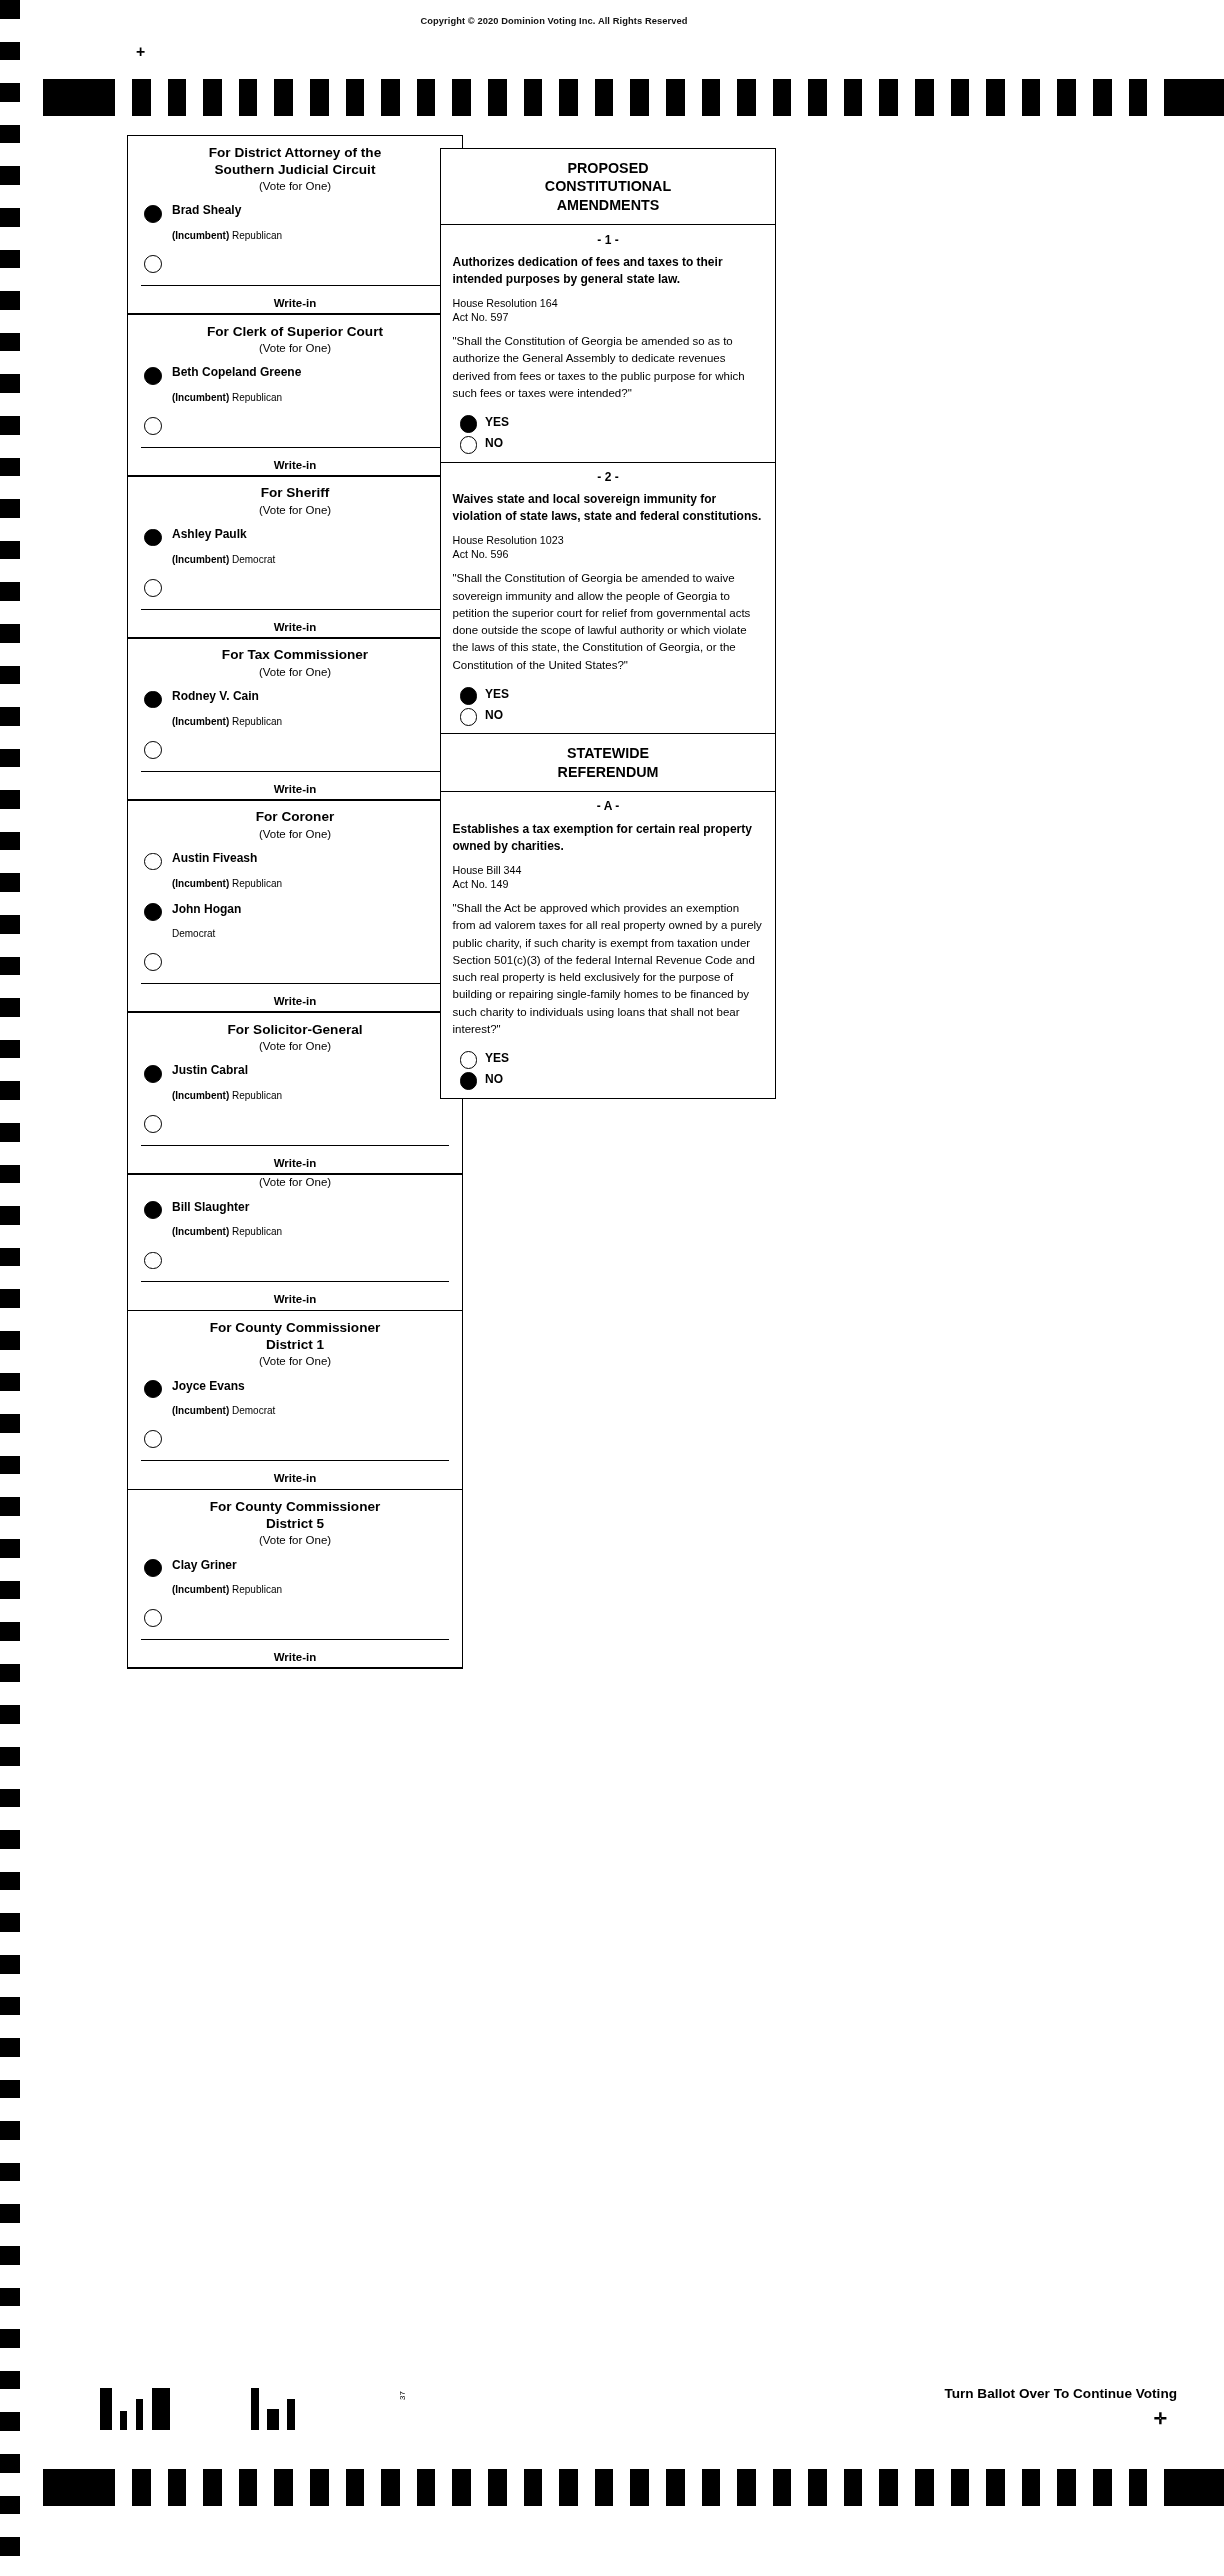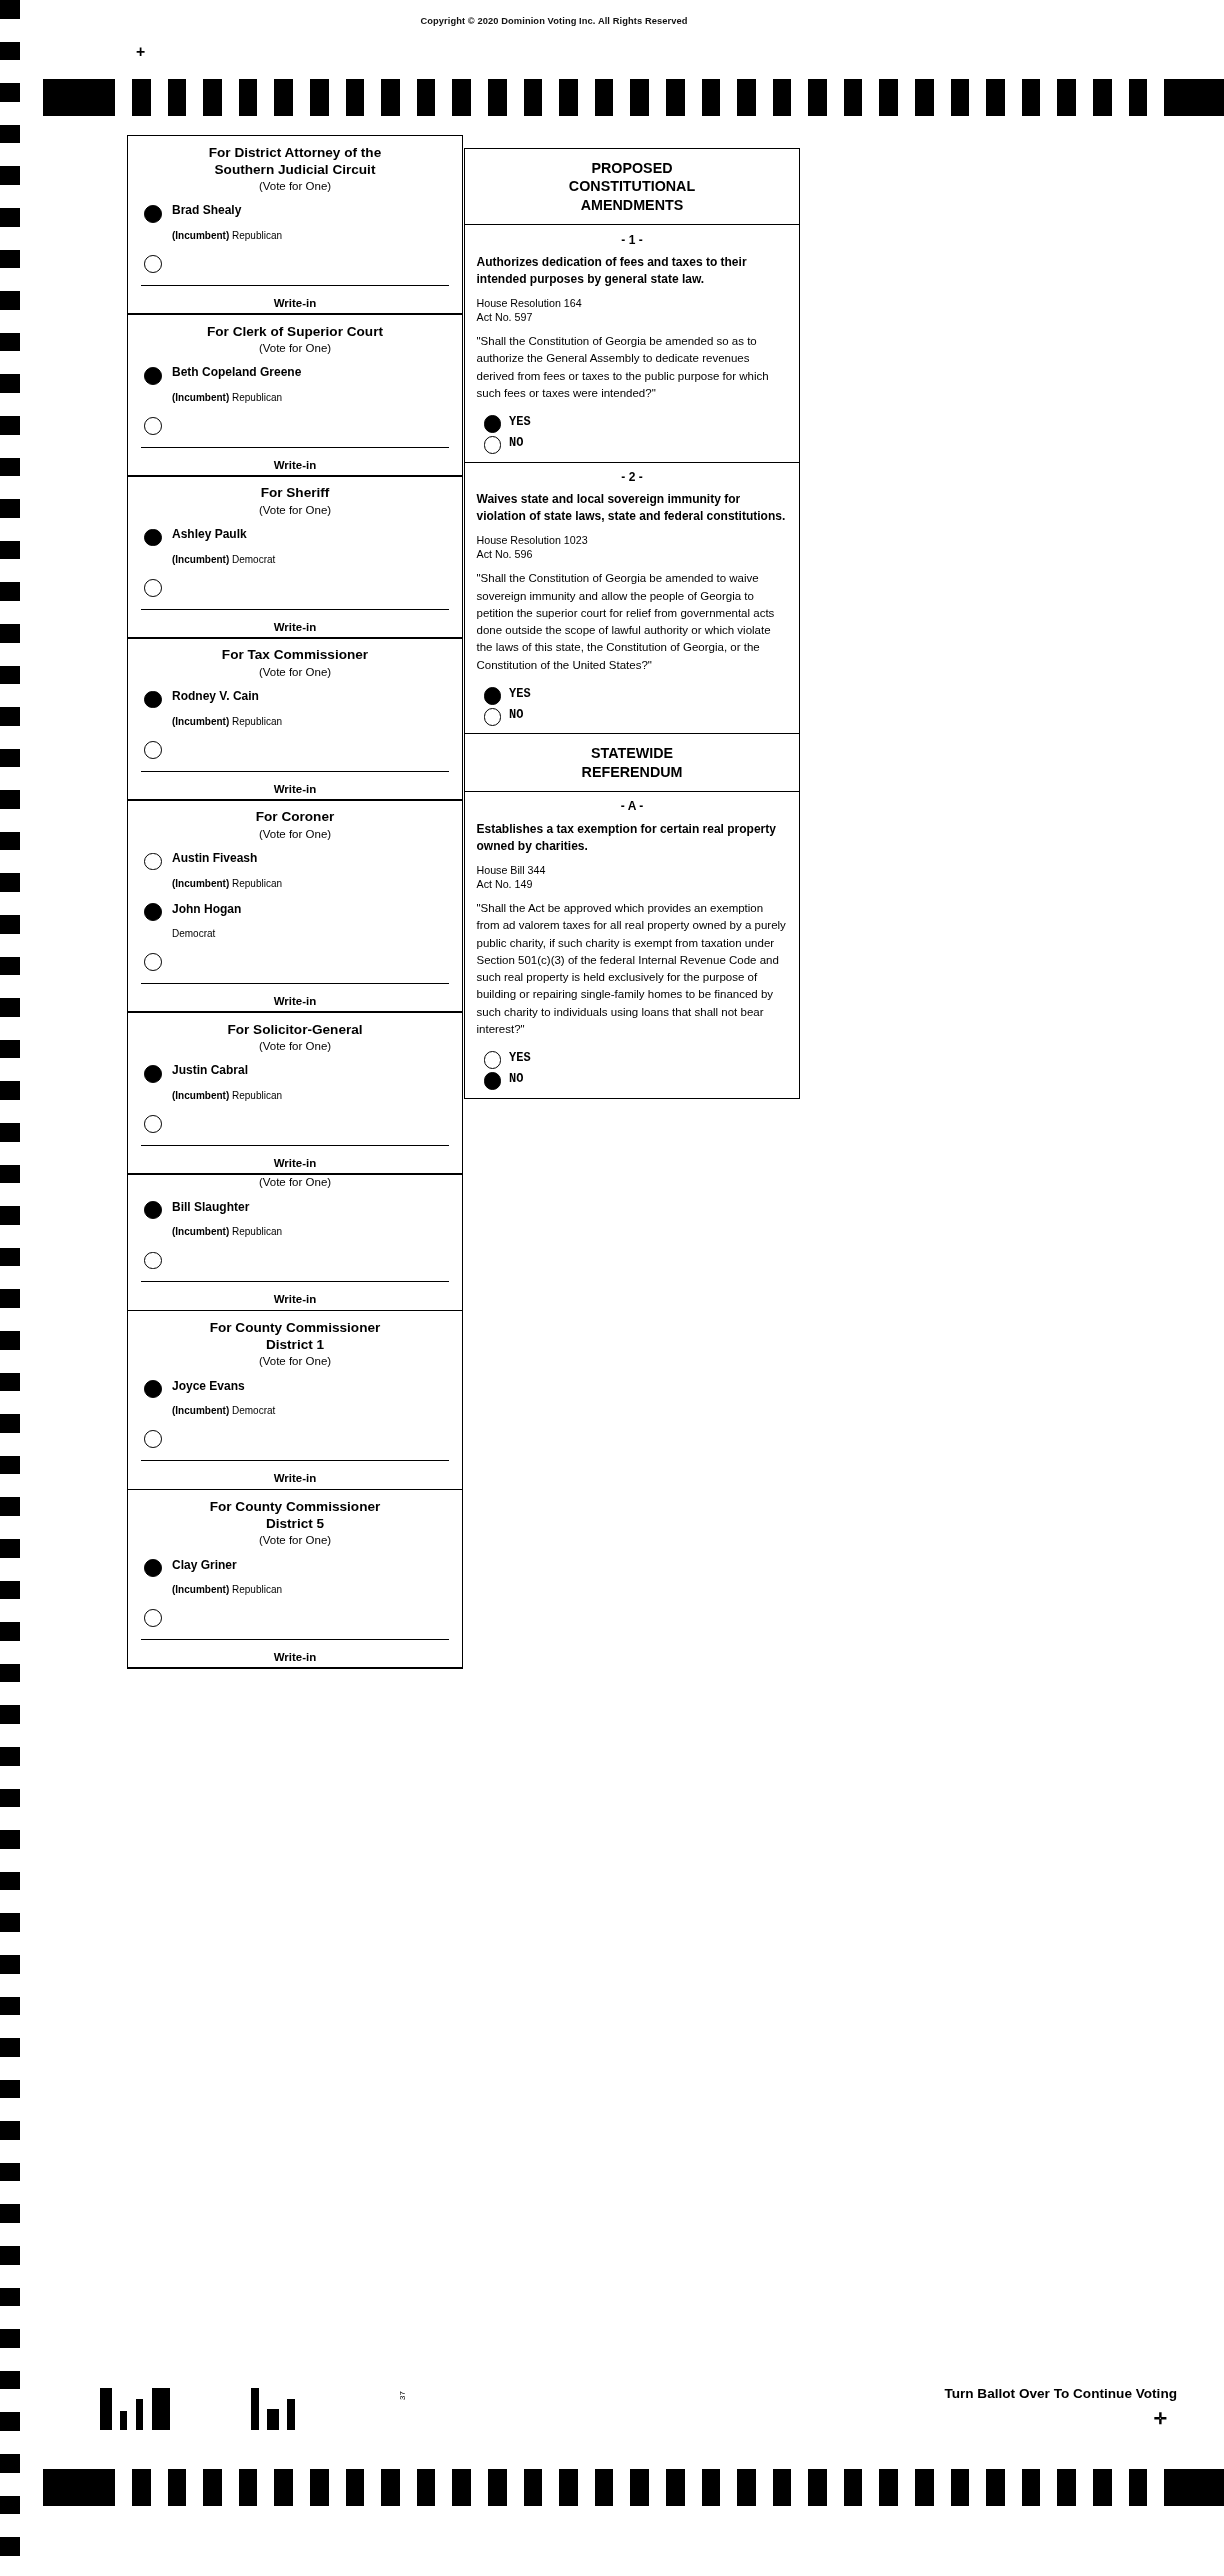--- a/index.html
+++ b/index.html
@@ -27,21 +27,21 @@
   .tm-right{left:1161px;top:150px;width:20px;}
   .tm-col .tm{width:20px;height:18.6px;margin-bottom:23px;}
 
   .blk-big{width:72px;height:37px;background:#000;}
   .blk-sm{width:18.6px;height:37px;background:#000;}
   .gap{width:17px;height:37px;}
 
   
   .col{position:absolute;}
   .col-left{left:127px;top:135px;width:336px;}
-  .col-right{left:464px;top:149px;width:336px;}
+  .col-right{left:440px;top:149px;width:336px;}
 
   .contest{border:1.4px solid #000;border-bottom:2.1px solid #000;margin-top:-1.4px;padding:0 0 4.3px 0;background:#fff;}
   .contest:first-child{margin-top:0;}
 
   .c-title{font-size:13.6px;font-weight:bold;text-align:center;line-height:1.25;padding:8.6px 13px 0 13px;}
   .c-sub{font-size:11.5px;text-align:center;padding:1.4px 0 7.2px 0;}
 
   .choice{position:relative;padding:4.3px 7.2px 7.2px 44px;min-height:24px;}
   .oval{position:absolute;left:15.8px;top:5.7px;width:15.8px;height:15.8px;border:1.4px solid #000;border-radius:50%;background:#fff;}
   .oval.filled{background:#000;}
@@ -55,21 +55,21 @@
   
   .qbox{border:1.4px solid #000;margin-top:-1.4px;background:#fff;}
   .qhead{font-size:14.3px;font-weight:bold;text-align:center;line-height:1.3;padding:10px 7.2px 10px 7.2px;}
   .qnum{font-size:12px;font-weight:bold;text-align:center;padding:7.2px 0 5.7px 0;border-top:1.4px solid #000;}
   .qsummary{font-size:12px;font-weight:bold;line-height:1.45;padding:1.4px 11.5px 7.2px 11.5px;}
   .qref{font-size:10.7px;line-height:1.35;padding:0 11.5px 8.6px 11.5px;}
   .qtext{font-size:11.5px;line-height:1.5;padding:0 11.5px 7.2px 11.5px;}
   .qchoices{padding:2.9px 0 7.2px 0;}
   .qchoice{position:relative;padding:2.9px 7.2px 4.3px 44px;}
   .qchoice .oval{left:18.6px;top:2.9px;}
-  .qchoice .lbl{font-size:12px;font-weight:bold;font-family:Liberation Mono, monospace;}
+  .qchoice .lbl{font-size:12px;font-weight:bold;}
 
   
   .turn{position:absolute;right:47px;top:2386px;font-size:13.6px;font-weight:bold;}
   .cross{position:absolute;right:57px;top:2411px;font-size:15.8px;line-height:15.8px;font-weight:bold;}
 
   .barcode{position:absolute;left:100px;top:2384px;height:46px;display:flex;align-items:flex-end;}
   .barcode span{background:#000;margin-right:8.6px;}
   .sidenum{position:absolute;left:398px;top:2400px;font-size:7.9px;transform:rotate(-90deg);transform-origin:left top;}
 </style>
 </head>

